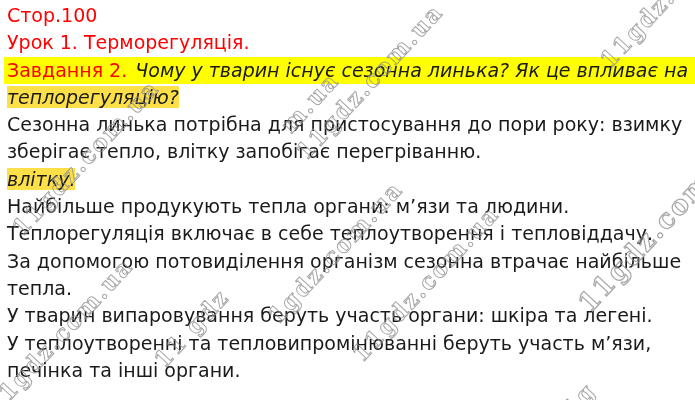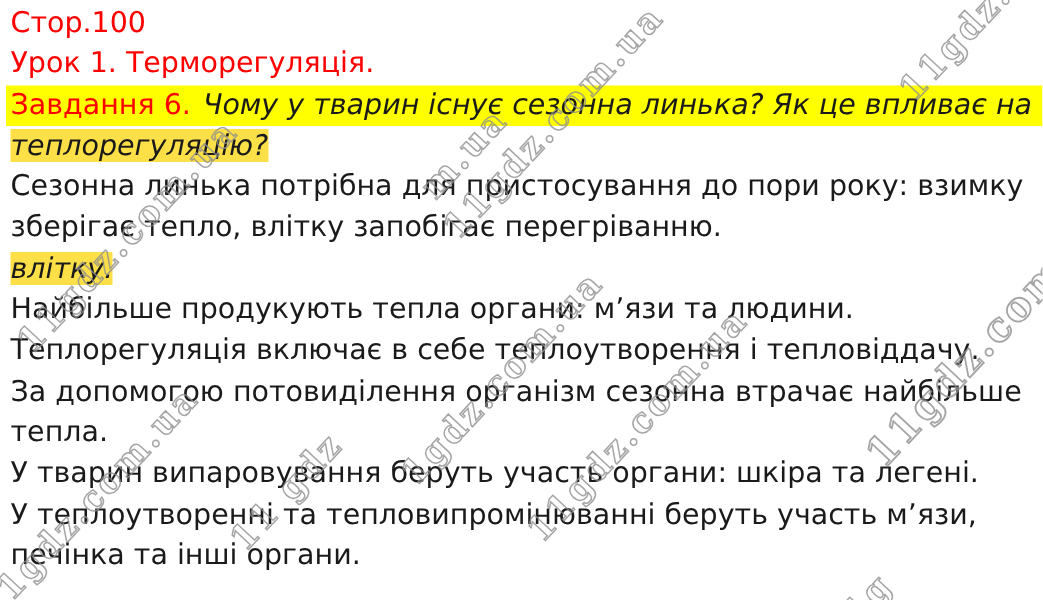--- a/index.html
+++ b/index.html
@@ -49,21 +49,21 @@
 </style>
 </head>
 <body>
 
 <div class="content">
 
   <div class="line red">Стор.100</div>
 
   <div class="line red">Урок 1. Терморегуляція.</div>
 
-  <div class="line hl-block"><span class="red">Завдання 6.</span><span class="q gap">Чому у тварин існує сезонна линька? Як це впливає на</span></div>
+  <div class="line hl-block"><span class="red">Завдання 2.</span><span class="q gap">Чому у тварин існує сезонна линька? Як це впливає на</span></div>
 
   <div class="line"><span class="q hl">теплорегуляцію?</span></div>
 
   <div class="line">Сезонна линька потрібна для пристосування до пори року: взимку</div>
   <div class="line">зберігає тепло, влітку запобігає перегріванню.</div>
 
 
   <div class="line"><span class="q hl">влітку.</span></div>
 
   <div class="line">Найбільше продукують тепла органи: м’язи та людини.</div>

